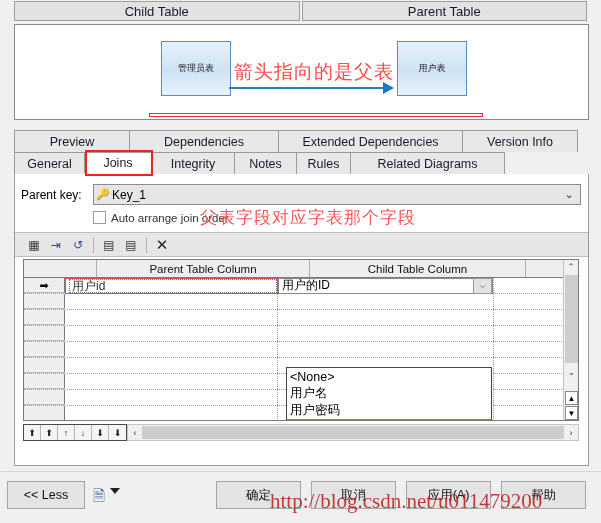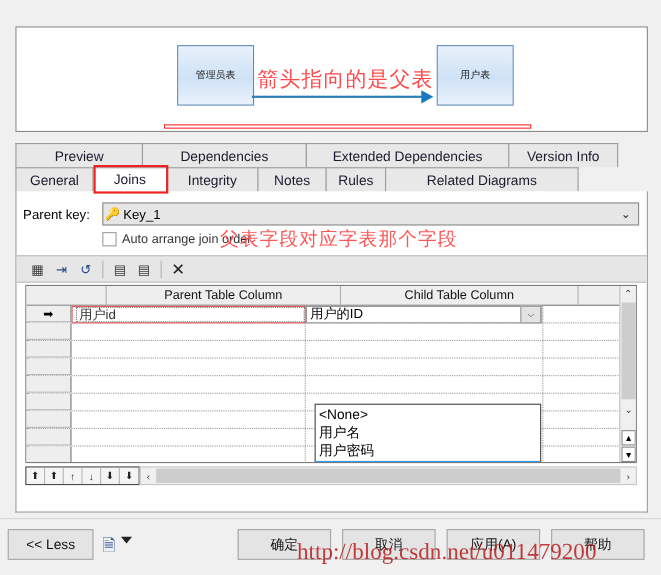--- a/index.html
+++ b/index.html
@@ -183,47 +183,51 @@
   .watermark{
     position:absolute;left:270px;top:489px;font-size:21px;color:#b91c1c;
     font-family:"Liberation Serif",serif;white-space:nowrap;z-index:60;opacity:.85;
   }
 </style>
 </head>
 <body>
 
 <div class="app">
 
+  <div class="topbar">
+    <div class="topbtn first">Child Table</div>
+    <div class="topbtn last">Parent Table</div>
+  </div>
 
   <div class="diagram">
     <div class="node" id="node-child">
       <span>管理员表</span>
     </div>
     <div class="node" id="node-parent">
       <span>用户表</span>
     </div>
     <div class="connector"></div>
     <div class="arrowhead"></div>
     <div class="anno-red-text">箭头指向的是父表</div>
     <div class="anno-red-bar"></div>
   </div>
 
   <div class="tabrow" id="tabrow-top">
       <div class="tab" style="width: 116px;">Preview</div>
       <div class="tab" style="width: 150px;">Dependencies</div>
       <div class="tab" style="width: 185px;">Extended Dependencies</div>
-      <div class="tab" style="width: 100px;">Version Info</div>
+      <div class="tab" style="width: 116px;">Version Info</div>
     </div>
   <div class="tabrow" id="tabrow-bottom">
       <div class="tab" style="width: 71px;">General</div>
       <div class="tab active" style="width: 68px;">Joins</div>
       <div class="tab" style="width: 84px;">Integrity</div>
       <div class="tab" style="width: 63px;">Notes</div>
       <div class="tab" style="width: 55px;">Rules</div>
-      <div class="tab" style="width: 176px;">Related Diagrams</div>
+      <div class="tab" style="width: 155px;">Related Diagrams</div>
     </div>
   <div class="tab-anno"></div>
 
   <div class="panel">
 
     <div class="row-parentkey">
       <div class="lbl-parentkey">Parent key:</div>
       <div class="combo">
         <span class="keyicon">🔑</span>
         <span class="cval">Key_1</span>

